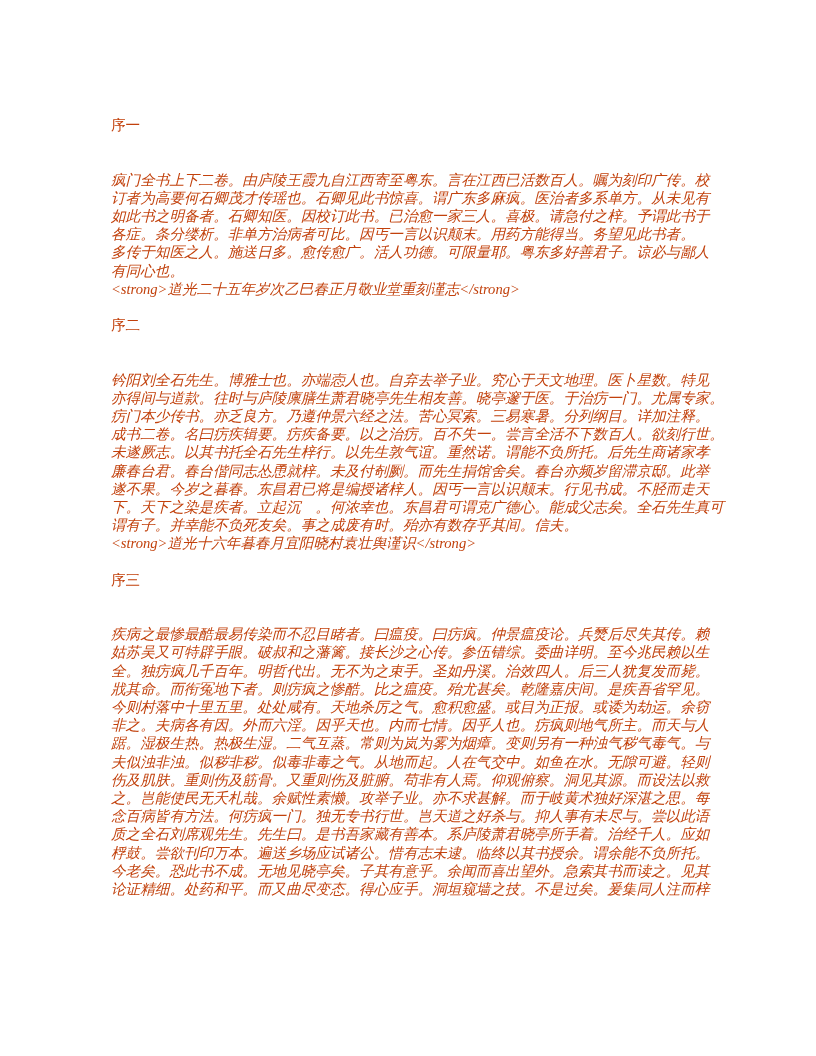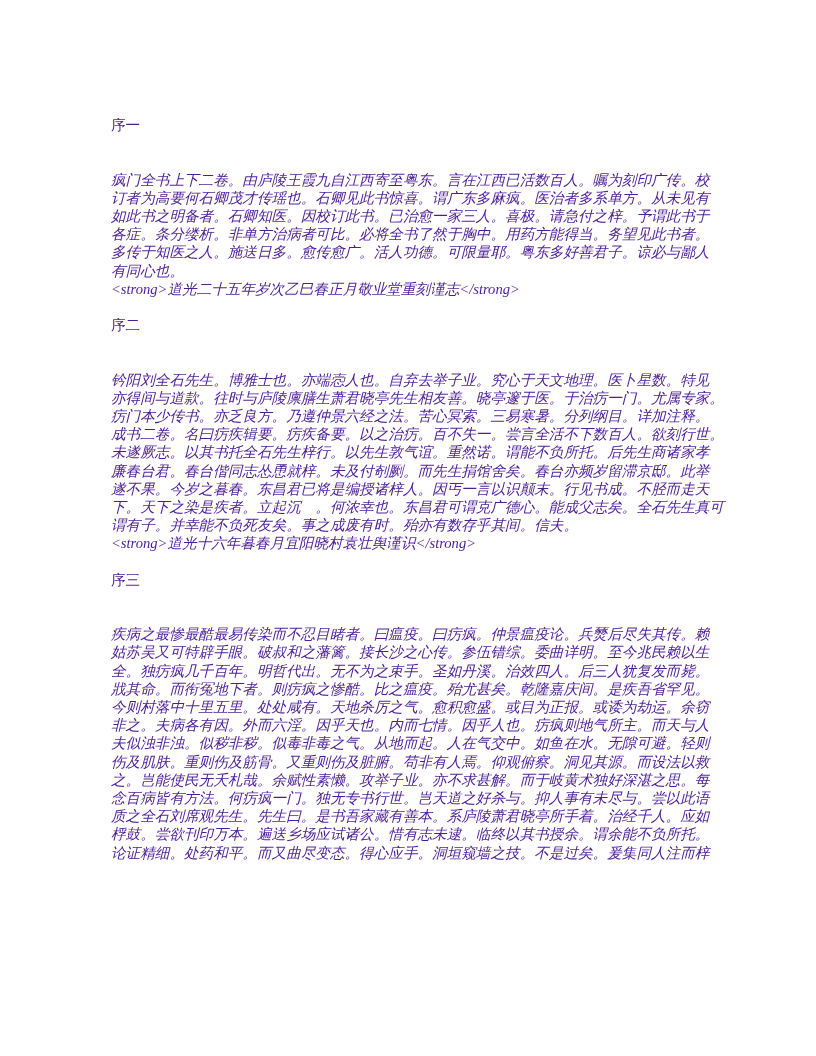--- a/index.html
+++ b/index.html
@@ -7,21 +7,21 @@
     padding: 0;
     background: #ffffff;
   }
   .page {
     position: relative;
     width: 816px;
     height: 1056px;
     background: #ffffff;
     overflow: hidden;
     font-family: "Liberation Serif", "DejaVu Serif", serif;
-    color: #4c1d95;
+    color: #c2410c;
   }
   .doc {
     position: absolute;
     left: 111px;
     top: 116px;
     width: 600px;
     font-size: 14.6px;
     line-height: 18.2px;
   }
   .line {
@@ -42,21 +42,21 @@
 </head>
 <body>
 
 <div class="page">
   <div class="doc">
       <div class="line heading">序一</div>
       <div class="para">
         <div class="line">疯门全书上下二卷。由庐陵王霞九自江西寄至粤东。言在江西已活数百人。嘱为刻印广传。校</div>
         <div class="line">订者为高要何石卿茂才传瑶也。石卿见此书惊喜。谓广东多麻疯。医治者多系单方。从未见有</div>
         <div class="line">如此书之明备者。石卿知医。因校订此书。已治愈一家三人。喜极。请急付之梓。予谓此书于</div>
-        <div class="line">各症。条分缕析。非单方治病者可比。必将全书了然于胸中。用药方能得当。务望见此书者。</div>
+        <div class="line">各症。条分缕析。非单方治病者可比。因丐一言以识颠末。用药方能得当。务望见此书者。</div>
         <div class="line">多传于知医之人。施送日多。愈传愈广。活人功德。可限量耶。粤东多好善君子。谅必与鄙人</div>
         <div class="line">有同心也。</div>
         <div class="line">&lt;strong&gt;道光二十五年岁次乙巳春正月敬业堂重刻谨志&lt;/strong&gt;</div>
       </div>
       <div class="line heading">序二</div>
       <div class="para">
         <div class="line">钤阳刘全石先生。博雅士也。亦端悫人也。自弃去举子业。究心于天文地理。医卜星数。特见</div>
         <div class="line">亦得间与道款。往时与庐陵廪膳生萧君晓亭先生相友善。晓亭邃于医。于治疠一门。尤属专家。</div>
         <div class="line">疠门本少传书。亦乏良方。乃遵仲景六经之法。苦心冥索。三易寒暑。分列纲目。详加注释。</div>
         <div class="line">成书二卷。名曰疠疾辑要。疠疾备要。以之治疠。百不失一。尝言全活不下数百人。欲刻行世。</div>
@@ -68,22 +68,24 @@
         <div class="line">&lt;strong&gt;道光十六年暮春月宜阳晓村袁壮舆谨识&lt;/strong&gt;</div>
       </div>
       <div class="line heading">序三</div>
       <div class="para">
         <div class="line">疾病之最惨最酷最易传染而不忍目睹者。曰瘟疫。曰疠疯。仲景瘟疫论。兵燹后尽失其传。赖</div>
         <div class="line">姑苏吴又可特辟手眼。破叔和之藩篱。接长沙之心传。参伍错综。委曲详明。至今兆民赖以生</div>
         <div class="line">全。独疠疯几千百年。明哲代出。无不为之束手。圣如丹溪。治效四人。后三人犹复发而毙。</div>
         <div class="line">戕其命。而衔冤地下者。则疠疯之惨酷。比之瘟疫。殆尤甚矣。乾隆嘉庆间。是疾吾省罕见。</div>
         <div class="line">今则村落中十里五里。处处咸有。天地杀厉之气。愈积愈盛。或目为正报。或诿为劫运。余窃</div>
         <div class="line">非之。夫病各有因。外而六淫。因乎天也。内而七情。因乎人也。疠疯则地气所主。而天与人</div>
+        <div class="line">踞。湿极生热。热极生湿。二气互蒸。常则为岚为雾为烟瘴。变则另有一种浊气秽气毒气。与</div>
         <div class="line">夫似浊非浊。似秽非秽。似毒非毒之气。从地而起。人在气交中。如鱼在水。无隙可避。轻则</div>
         <div class="line">伤及肌肤。重则伤及筋骨。又重则伤及脏腑。苟非有人焉。仰观俯察。洞见其源。而设法以救</div>
         <div class="line">之。岂能使民无夭札哉。余赋性素懒。攻举子业。亦不求甚解。而于岐黄术独好深湛之思。每</div>
         <div class="line">念百病皆有方法。何疠疯一门。独无专书行世。岂天道之好杀与。抑人事有未尽与。尝以此语</div>
         <div class="line">质之全石刘席观先生。先生曰。是书吾家藏有善本。系庐陵萧君晓亭所手着。治经千人。应如</div>
         <div class="line">桴鼓。尝欲刊印万本。遍送乡场应试诸公。惜有志未逮。临终以其书授余。谓余能不负所托。</div>
+        <div class="line">今老矣。恐此书不成。无地见晓亭矣。子其有意乎。余闻而喜出望外。急索其书而读之。见其</div>
         <div class="line">论证精细。处药和平。而又曲尽变态。得心应手。洞垣窥墙之技。不是过矣。爰集同人注而梓</div>
       </div>
     </div>
 </div>
 
 </body></html>

